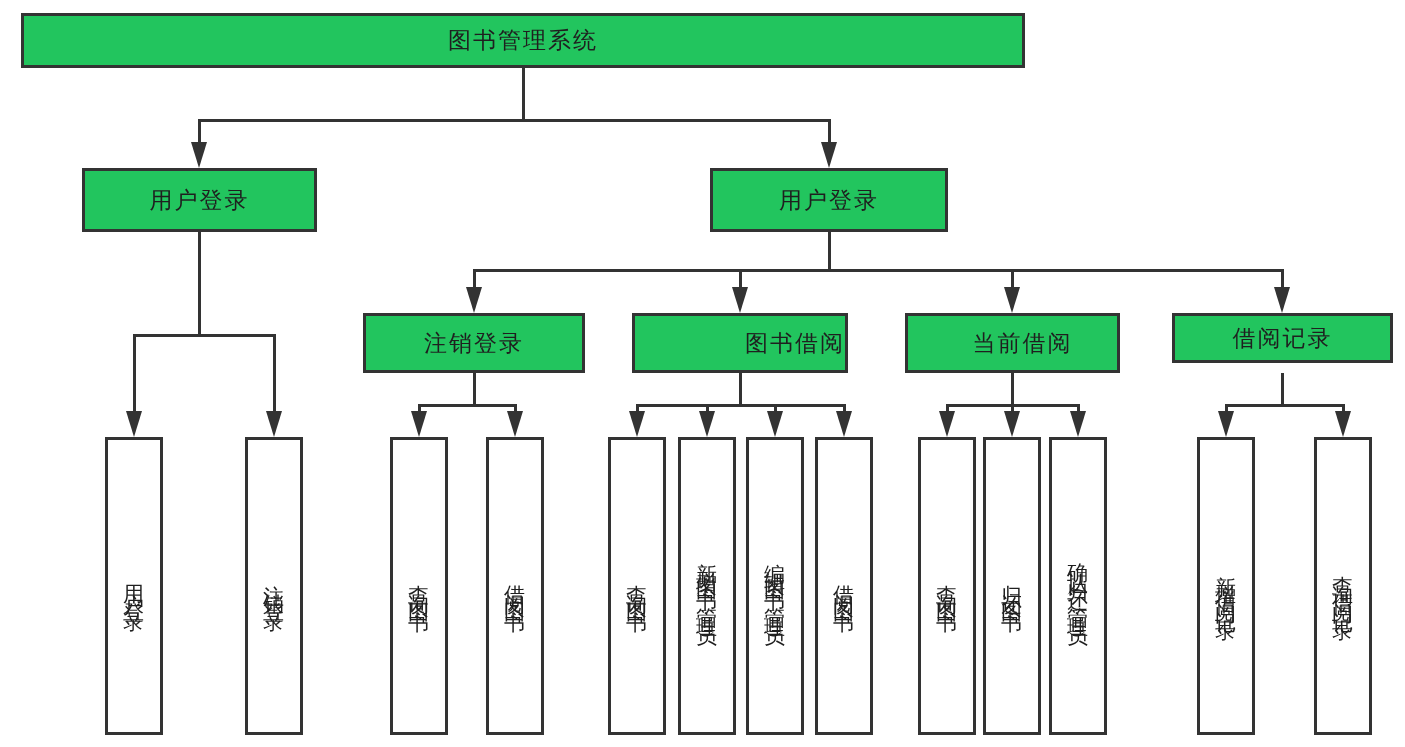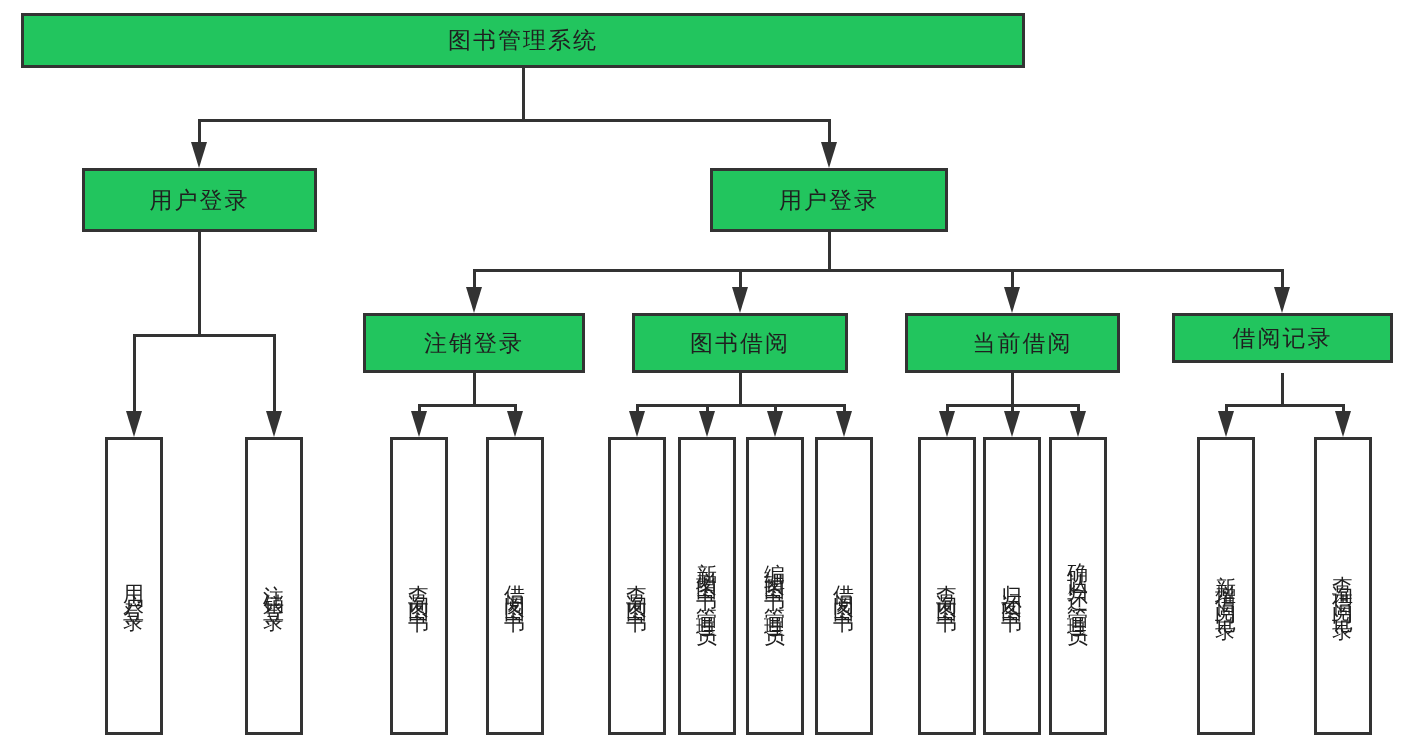--- a/index.html
+++ b/index.html
@@ -47,21 +47,21 @@
   </div>
 
   <div class="box" style="left:710px;top:168px;width:238px;height:64px;">
     <span>用户登录</span>
   </div>
 
   <div class="box" style="left:363px;top:313px;width:222px;height:60px;">
     <span>注销登录</span>
   </div>
 
-  <div class="box" style="left:632px;top:313px;width:216px;height:60px;">
+  <div class="box" style="left:632px;top:313px;width:216px;height:60px;justify-content:flex-end;">
     <span>图书借阅</span>
   </div>
 
   <div class="box" style="left:905px;top:313px;width:215px;height:60px;padding-left:20px;">
     <span>当前借阅</span>
   </div>
 
   <div class="box" style="left:1172px;top:313px;width:221px;height:50px;">
     <span>借阅记录</span>
   </div>

